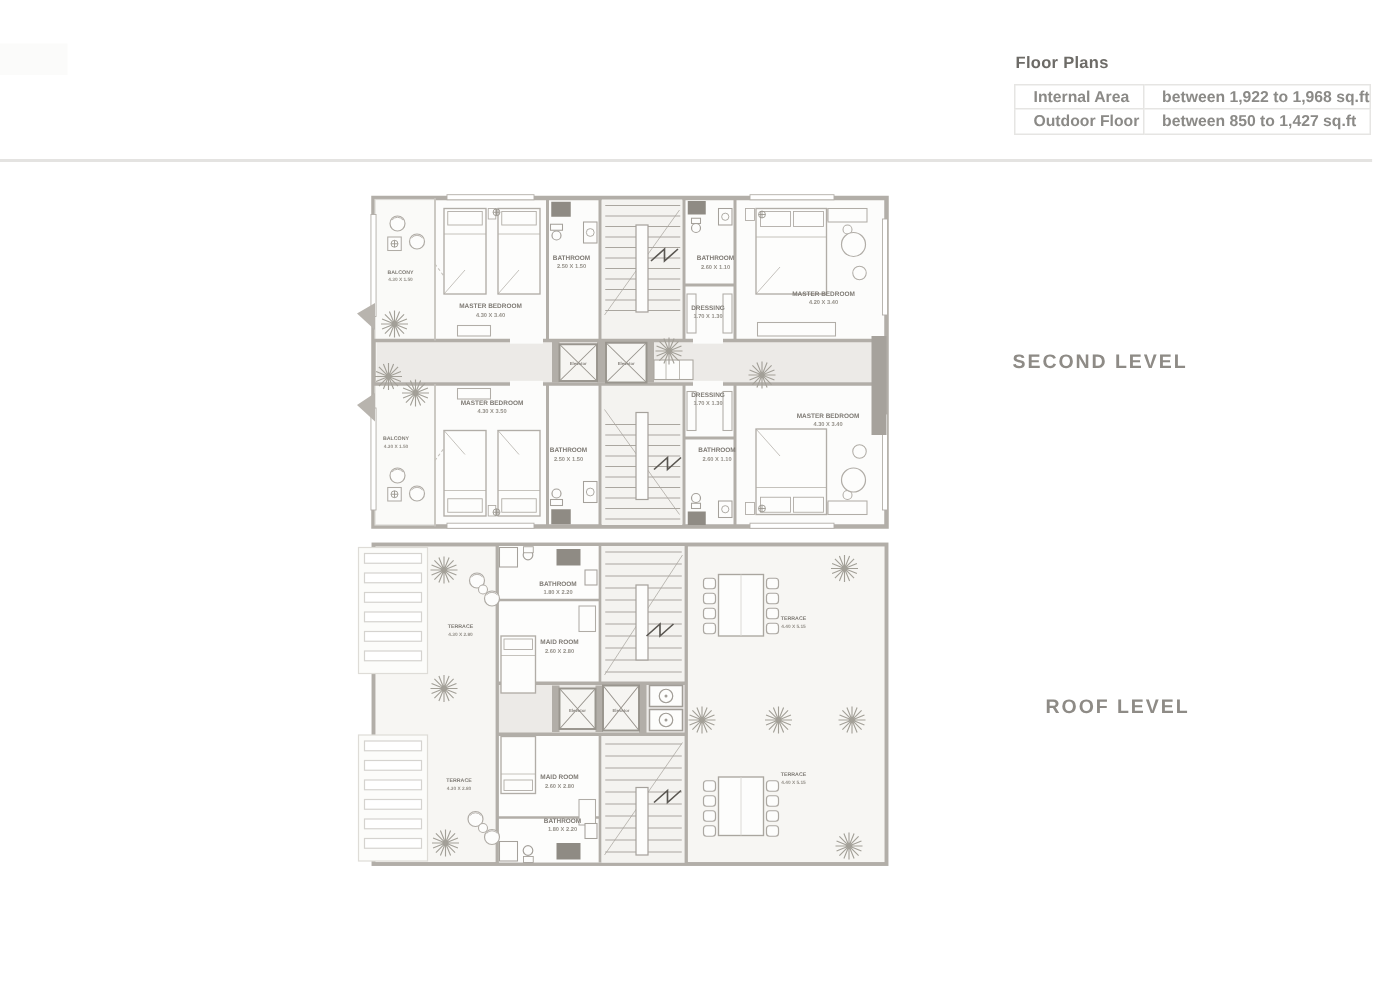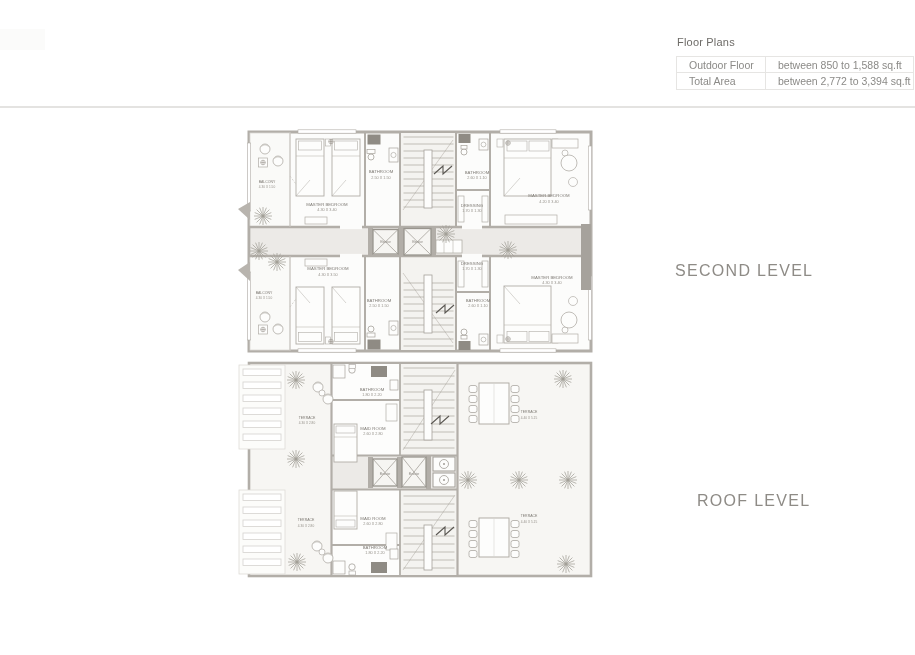--- a/index.html
+++ b/index.html
@@ -1,26 +1,26 @@
 <!DOCTYPE html>
 <html><head>
 <meta charset="utf-8">
 <style>
   html,body{margin:0;padding:0;background:#fff;}
   .page{position:relative;width:915px;height:581px;background:#fff;overflow:hidden;
-        font-family:"Liberation Sans",sans-serif;}
+        font-family:"Liberation Sans",sans-serif;font-weight:bold;}
   .corner-block{position:absolute;left:0;top:29px;width:45px;height:21px;background:#fbfbfa;}
   .rule{position:absolute;left:0;top:106px;width:915px;height:2px;background:#e4e3e1;}
   .areas{position:absolute;left:676px;top:36px;width:238px;}
   .areas-title{font-size:11px;color:#6d6b67;margin:0 0 8px 1px;letter-spacing:.2px;}
   .areas-tbl{border-collapse:collapse;width:100%;}
   .areas-tbl td{border:1px solid #e6e5e3;font-size:10.5px;color:#8b8a87;height:15.4px;
                 padding:0 0 0 12px;white-space:nowrap;}
   .areas-tbl td.lbl{width:76px;}
-  .lvl{position:absolute;font-size:16px;letter-spacing:1.3px;color:#8e8b86;margin-top:29px;}
+  .lvl{position:absolute;font-size:13px;letter-spacing:1.3px;color:#8e8b86;}
   #lvl-second{left:675px;top:233px;}
   #lvl-roof{left:697px;top:463px;}
   .plan{position:absolute;}
   #plan-second{left:233px;top:118px;width:368px;height:242px;}
   #plan-roof{left:231px;top:354px;width:372px;height:230px;}
   svg text{font-family:"Liberation Sans",sans-serif;text-anchor:middle;}
   .rn{font-size:4.3px;fill:#7f7b75;}
   .rd{font-size:3.8px;fill:#96928b;}
   .rns{font-size:3.5px;fill:#7f7b75;}
   .rds{font-size:3.2px;fill:#96928b;}
@@ -31,27 +31,27 @@
 
 <div class="page">
 
   <div class="corner-block"></div>
   <div class="rule"></div>
 
   <div class="areas">
     <div class="areas-title">Floor Plans</div>
     <table class="areas-tbl">
       <tbody>
+          <tr>
+        <td class="lbl">Internal Area</td>
+        <td class="val">between 1,922 to 1,968 sq.ft</td>
+      </tr>
       <tr>
         <td class="lbl">Outdoor Floor</td>
-        <td class="val">between 850 to 1,588 sq.ft</td>
-      </tr>
-      <tr>
-        <td class="lbl">Total Area</td>
-        <td class="val">between 2,772 to 3,394 sq.ft</td>
+        <td class="val">between 850 to 1,427 sq.ft</td>
       </tr>
     </tbody>
       </table>
   </div>
 
   <div class="lvl" id="lvl-second">SECOND LEVEL</div>
   <div class="lvl" id="lvl-roof">ROOF LEVEL</div>
 
   <svg class="plan" id="plan-second" viewBox="233 118 368 242">
     <defs>

